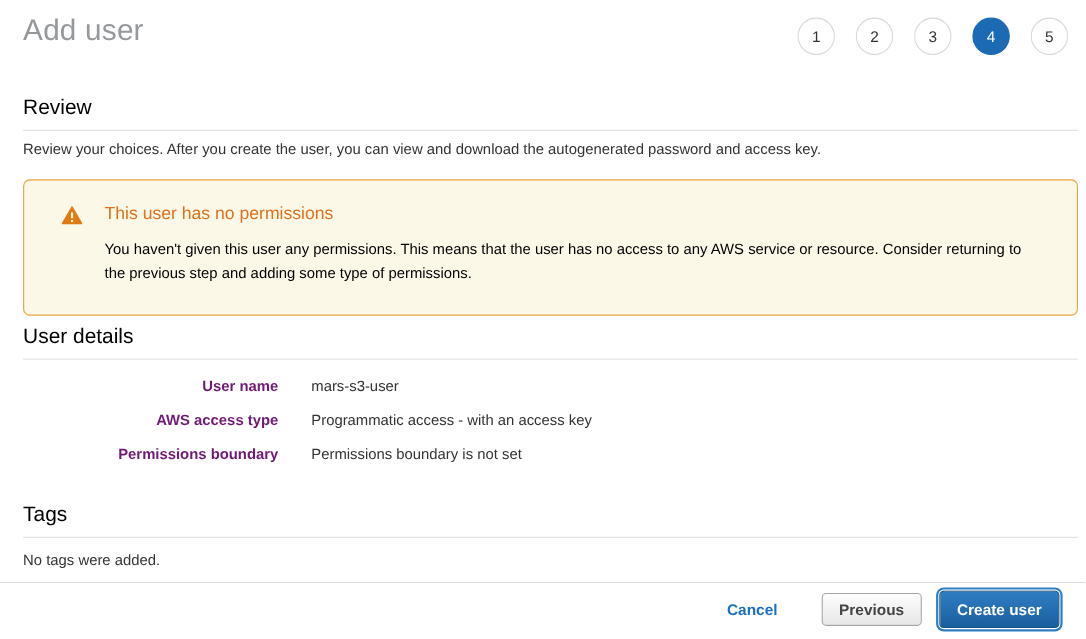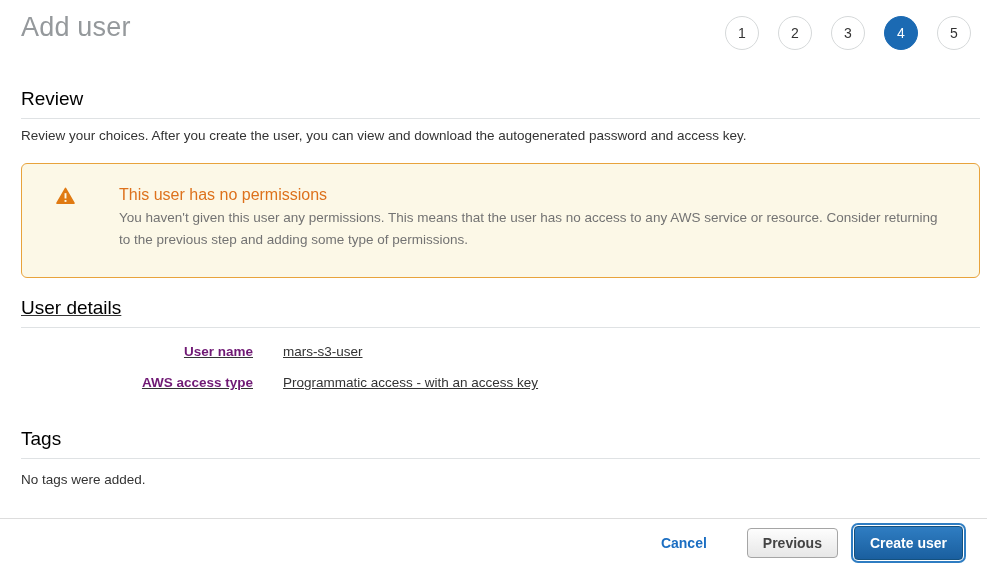--- a/index.html
+++ b/index.html
@@ -32,40 +32,39 @@
   .review-section { margin-top: 16px; }
   .review-desc { margin-top: 9px; font-size: 13.5px; color: #333; }
 
   
   .warning-box {
     margin-top: 20px;
     border: 1px solid #e8a33c; border-radius: 6px;
     background: #fcf8e7;
     padding: 22px 34px 26px 0;
     display: flex;
-    gap: 24px;
   }
   .warning-icon { flex: none; margin: 1px 20px 0 34px; width: 19px; height: 18px; }
   .warning-title { font-size: 16px; color: #dd711c; }
-  .warning-text { margin-top: 3px; font-size: 13.5px; line-height: 22px; color: #737373; max-width: 860px; }
+  .warning-text { margin-top: 12px; font-size: 13.5px; line-height: 22px; color: #000000; max-width: 860px; }
 
   
-  .details-section { margin-top: 19px; text-decoration: underline; }
+  .details-section { margin-top: 9px; }
   .detail-rows { margin-top: 8px; }
   .detail-row { display: flex; padding: 8px 0; font-size: 13.5px; }
   .detail-label { width: 232px; text-align: right; font-weight: bold; color: #701a75; flex: none; }
   .detail-value { margin-left: 30px; color: #333; }
 
   
   .tags-section { margin-top: 30px; }
   .tags-empty { margin-top: 13px; font-size: 13.5px; color: #333; }
 
   
   .footer {
-    position: absolute; left: 0; right: 0; bottom: 15px; height: 48px;
+    position: absolute; left: 0; right: 0; bottom: 4px; height: 48px;
     border-top: 1px solid #ddd; background: #fff;
     display: flex; align-items: center; justify-content: flex-end;
     padding-right: 21px;
   }
   .cancel-link {
     color: #1b6ec2; font-weight: bold; font-size: 14px;
     text-decoration: none; cursor: pointer; margin-right: 40px;
   }
   .btn { font-family: "Liberation Sans", sans-serif; font-size: 14px; font-weight: bold; border-radius: 4px; cursor: pointer; }
   .btn-previous {
@@ -119,20 +118,24 @@
     <h2>User details</h2>
     <div class="detail-rows">
       <div class="detail-row">
         <div class="detail-label">User name</div>
         <div class="detail-value">mars-s3-user</div>
       </div>
       <div class="detail-row">
         <div class="detail-label">AWS access type</div>
         <div class="detail-value">Programmatic access - with an access key</div>
       </div>
+      <div class="detail-row">
+        <div class="detail-label">Permissions boundary</div>
+        <div class="detail-value">Permissions boundary is not set</div>
+      </div>
     </div>
   </div>
 
   <div class="section tags-section">
     <h2>Tags</h2>
     <p class="tags-empty">No tags were added.</p>
   </div>
 
 </div>
 

